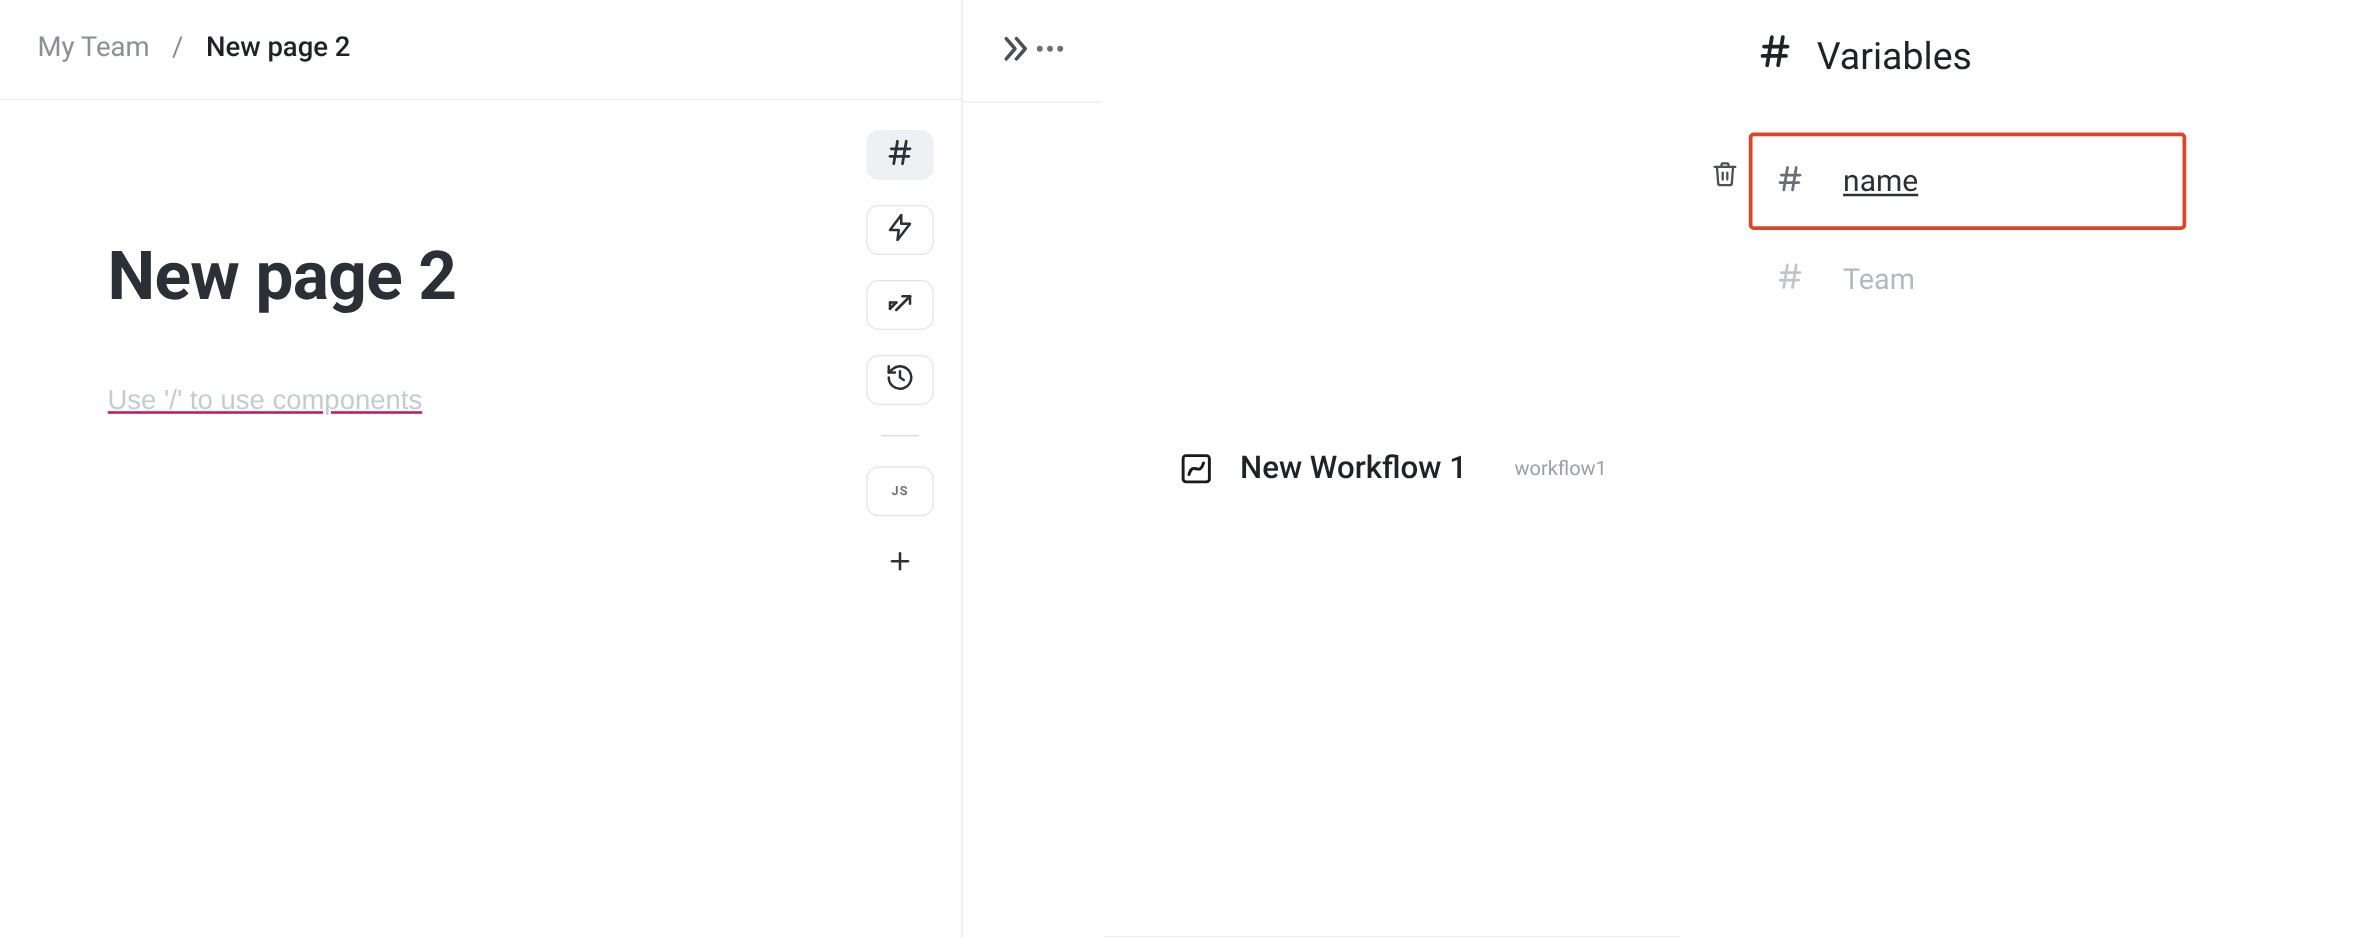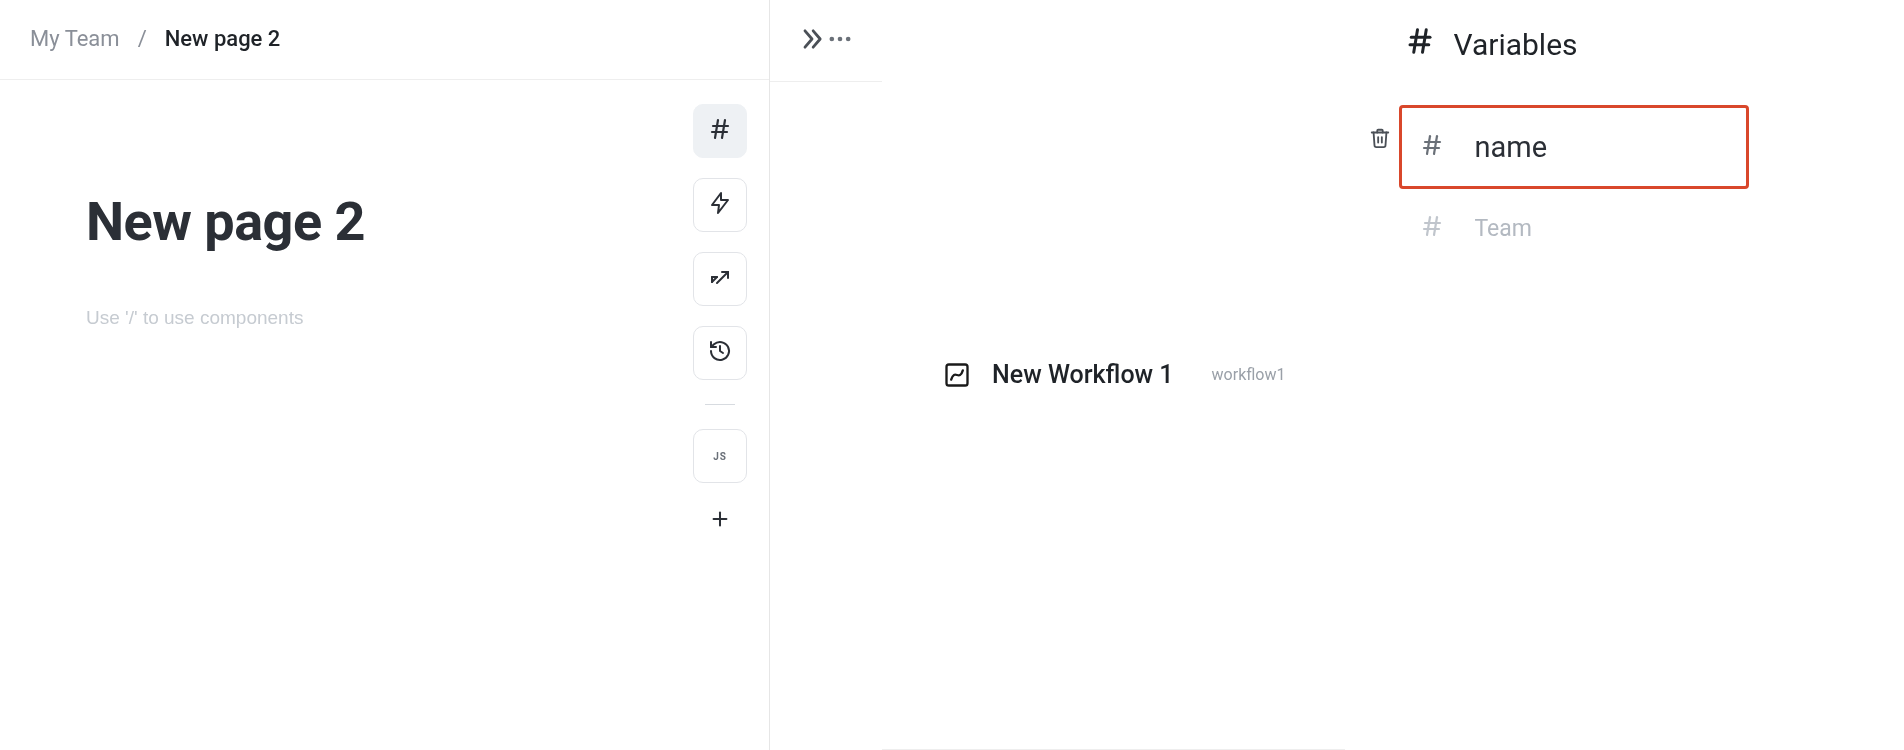--- a/index.html
+++ b/index.html
@@ -44,39 +44,40 @@
     font-size: 54px;
     font-weight: 700;
     color: #2b2f36;
     letter-spacing: -0.5px;
   }
   .placeholder-input {
     margin-top: 54px;
     width: 100%;
     border: none;
     outline: none;
-    font-size: 19px;
-    color: #8b5cf6;
+    font-size: 22px;
+    color: #be185d;
     background: transparent;
+    text-decoration: underline;
   }
   .placeholder-input::placeholder { color: #c6cbd1; }
 
   
   .toolbar {
     position: absolute;
     top: 104px;
     right: 22px;
     display: flex;
     flex-direction: column;
     align-items: center;
     gap: 20px;
   }
   .tool-btn {
     width: 54px;
-    height: 54px;
+    height: 40px;
     border: 1px solid #e2e4e8;
     border-radius: 10px;
     background: #fff;
     display: flex;
     align-items: center;
     justify-content: center;
     cursor: pointer;
     color: #2b2f36;
   }
   .tool-btn svg { width: 24px; height: 24px; }
@@ -182,21 +183,21 @@
     gap: 8px;
     border: 3px solid transparent;
     border-radius: 4px;
     margin-left: 18px;
   }
   .var-row.selected {
     border-color: #d9472b;
   }
   .var-row .hash-icon { color:#6a7078; }
   .var-row .hash-icon.muted { color:#c0c5cc; }
-  .var-row .var-name { font-size: 29px; color:#2b2f36; }
+  .var-row .var-name { font-size: 24px; color:#2b2f36;text-decoration:underline; }
   .var-row .var-name.muted { color:#b3b9c1; }
   .var-row .var-value { font-size: 23px; color:#2b2f36; }
   .var-row .var-value.muted { color:#b3b9c1; }
 
 </style>
 </head>
 <body>
 
 <div class="root">
 

